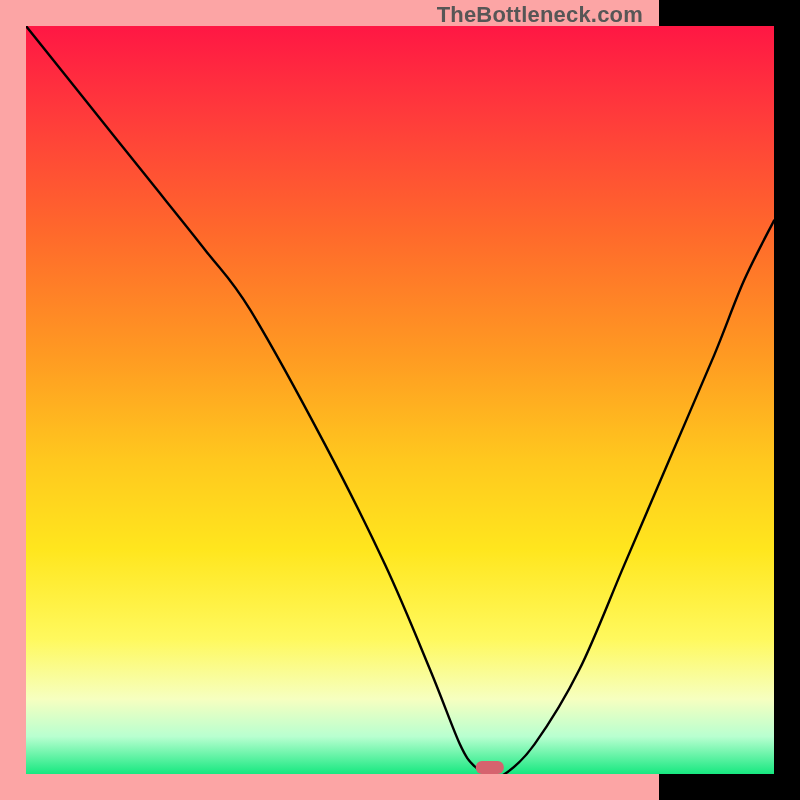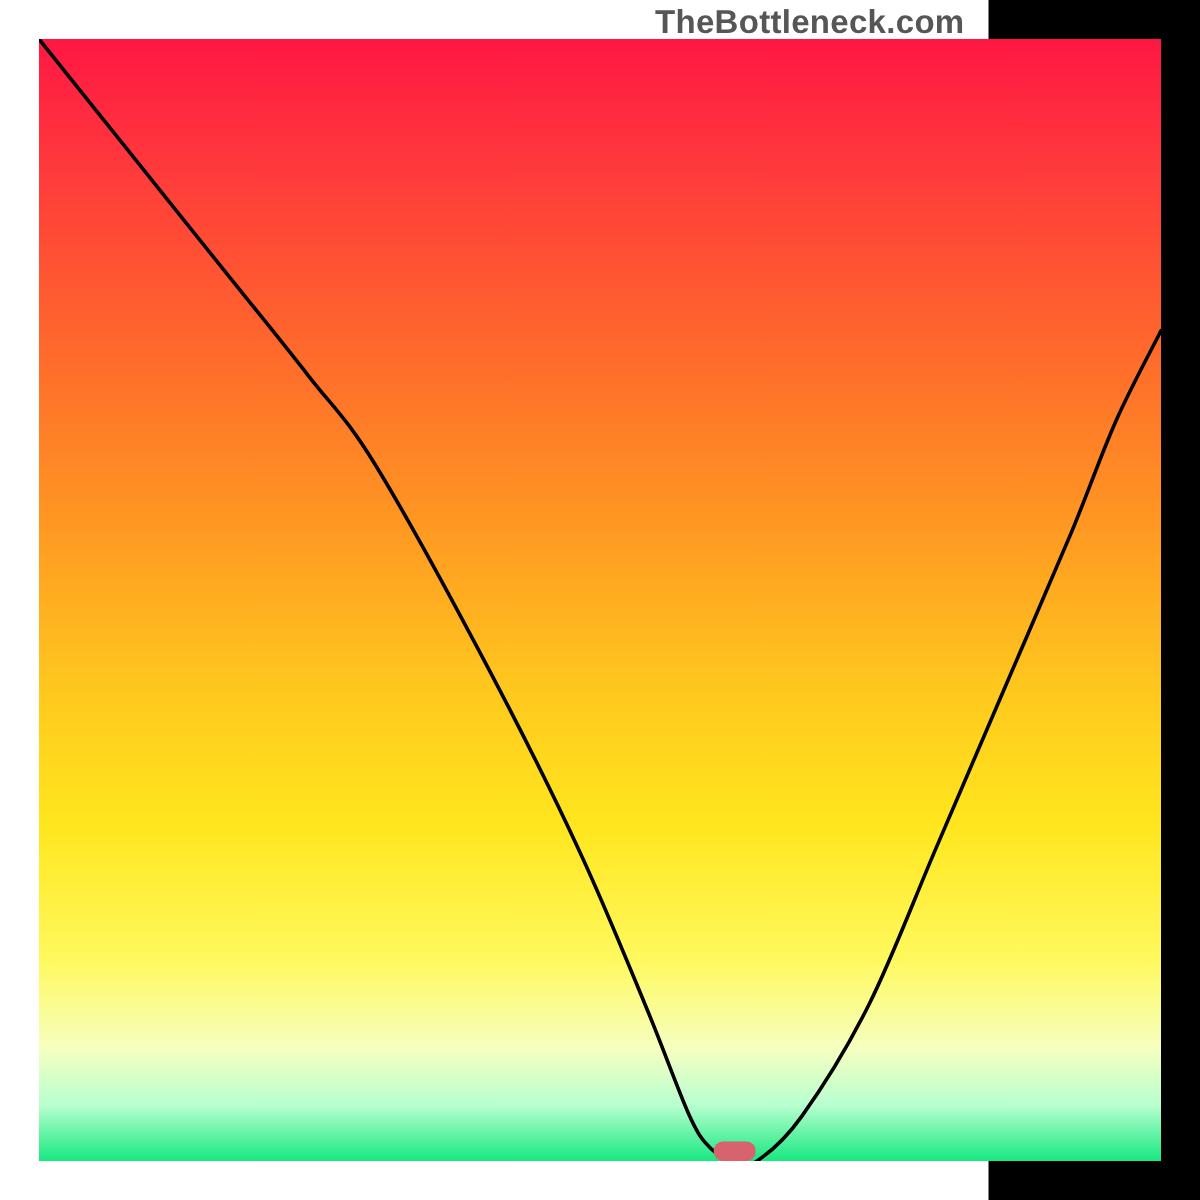--- a/index.html
+++ b/index.html
@@ -7,21 +7,21 @@
     padding: 0;
     width: 800px;
     height: 800px;
     background: #000;
     overflow: hidden;
   }
   .frame {
     position: relative;
     width: 659px;
     height: 800px;
-    background: #ffffff;
+    background: #fca5a5;
   }
   .watermark {
     position: absolute;
     top: 2px;
     right: 16px;
     font-family: Arial, Helvetica, sans-serif;
     font-size: 22px;
     font-weight: 600;
     color: #565656;
     letter-spacing: 0.2px;

